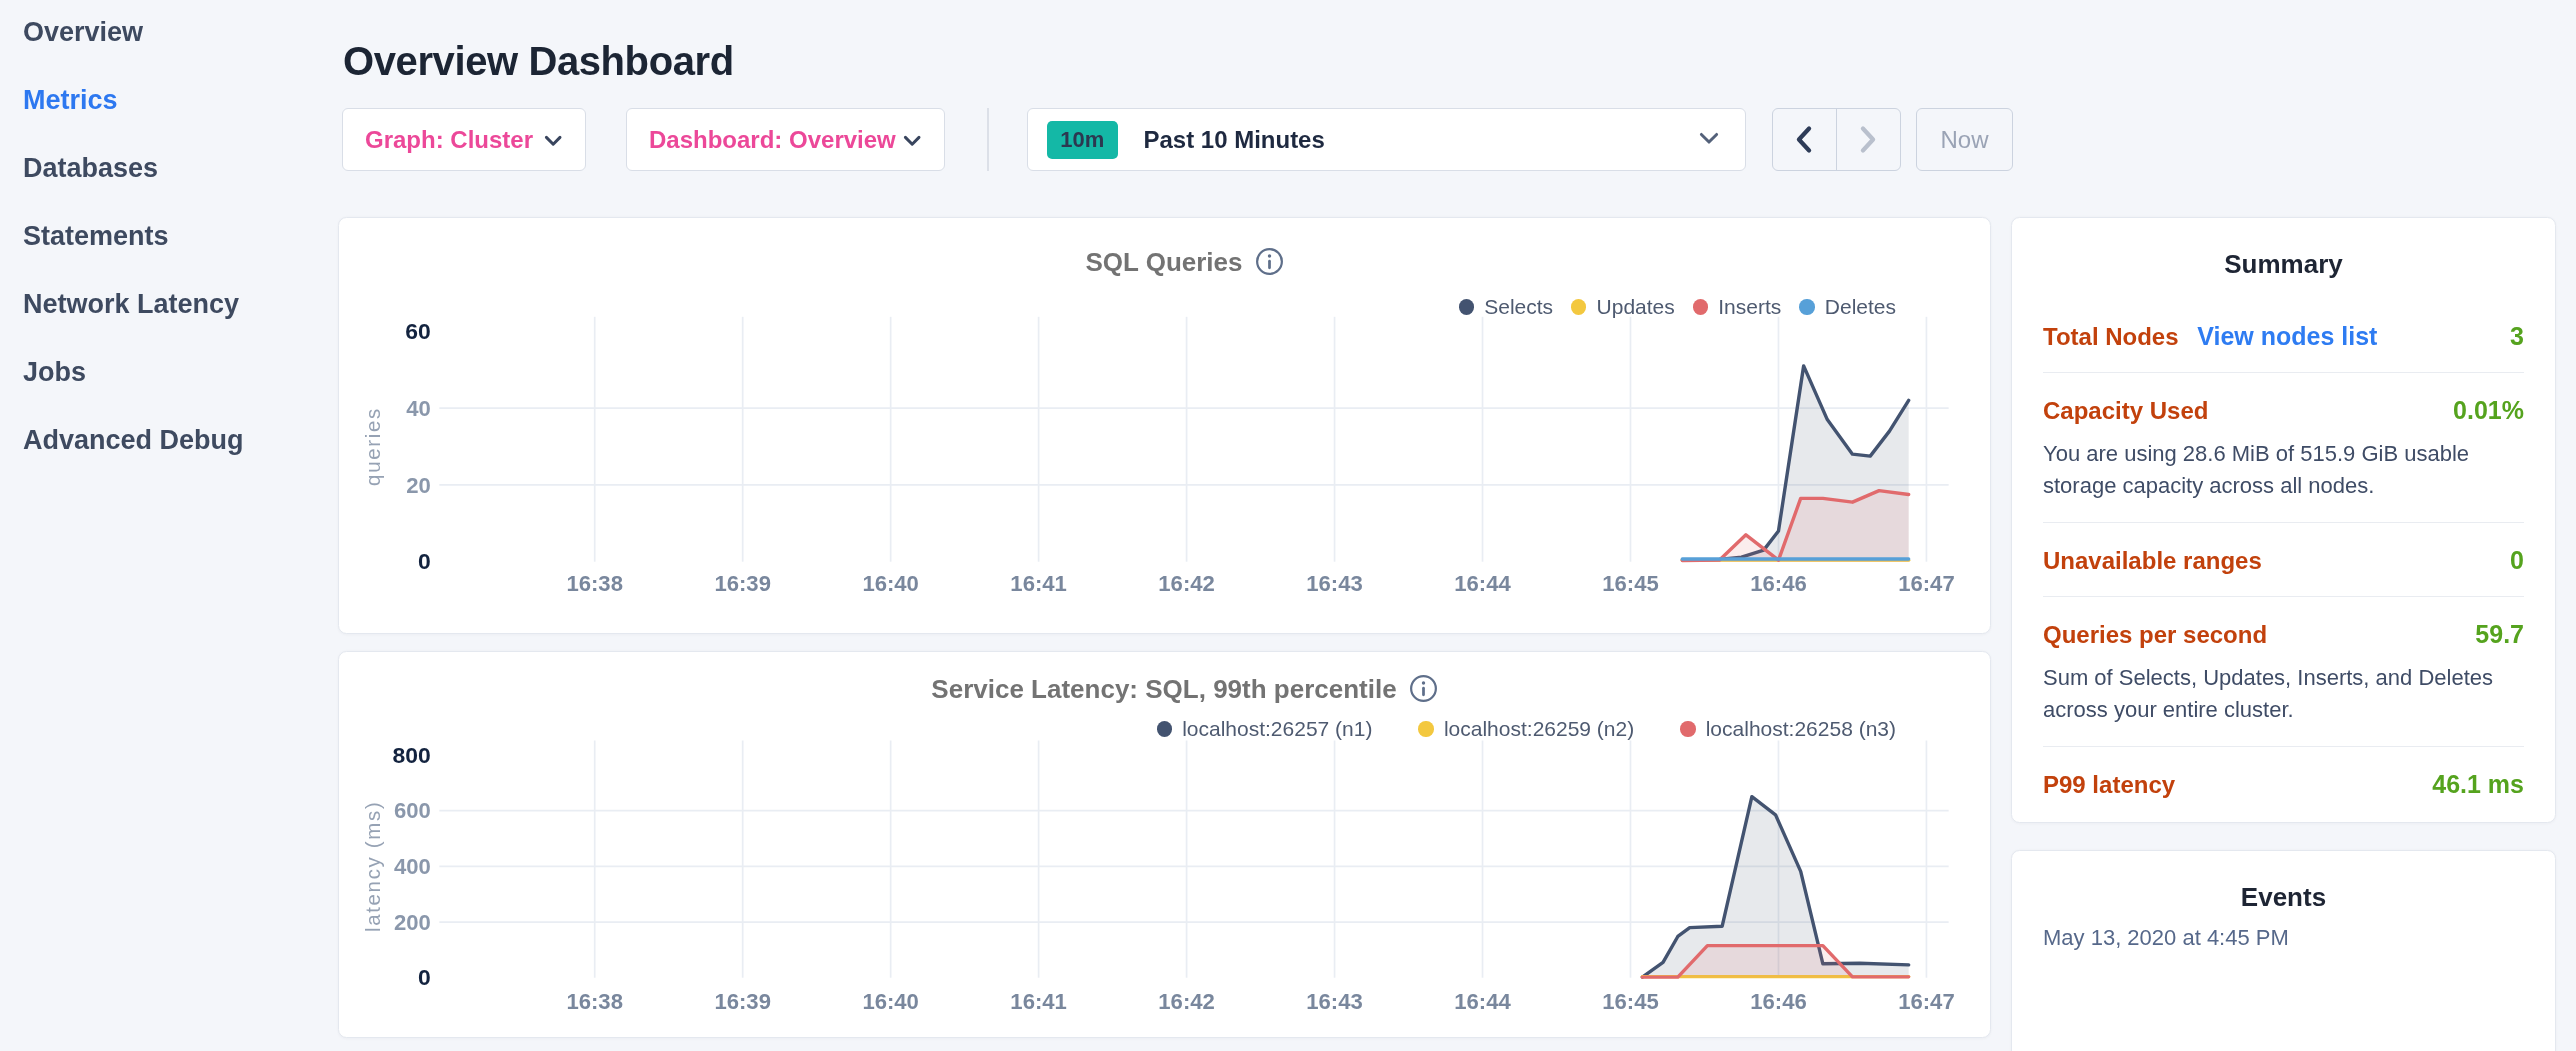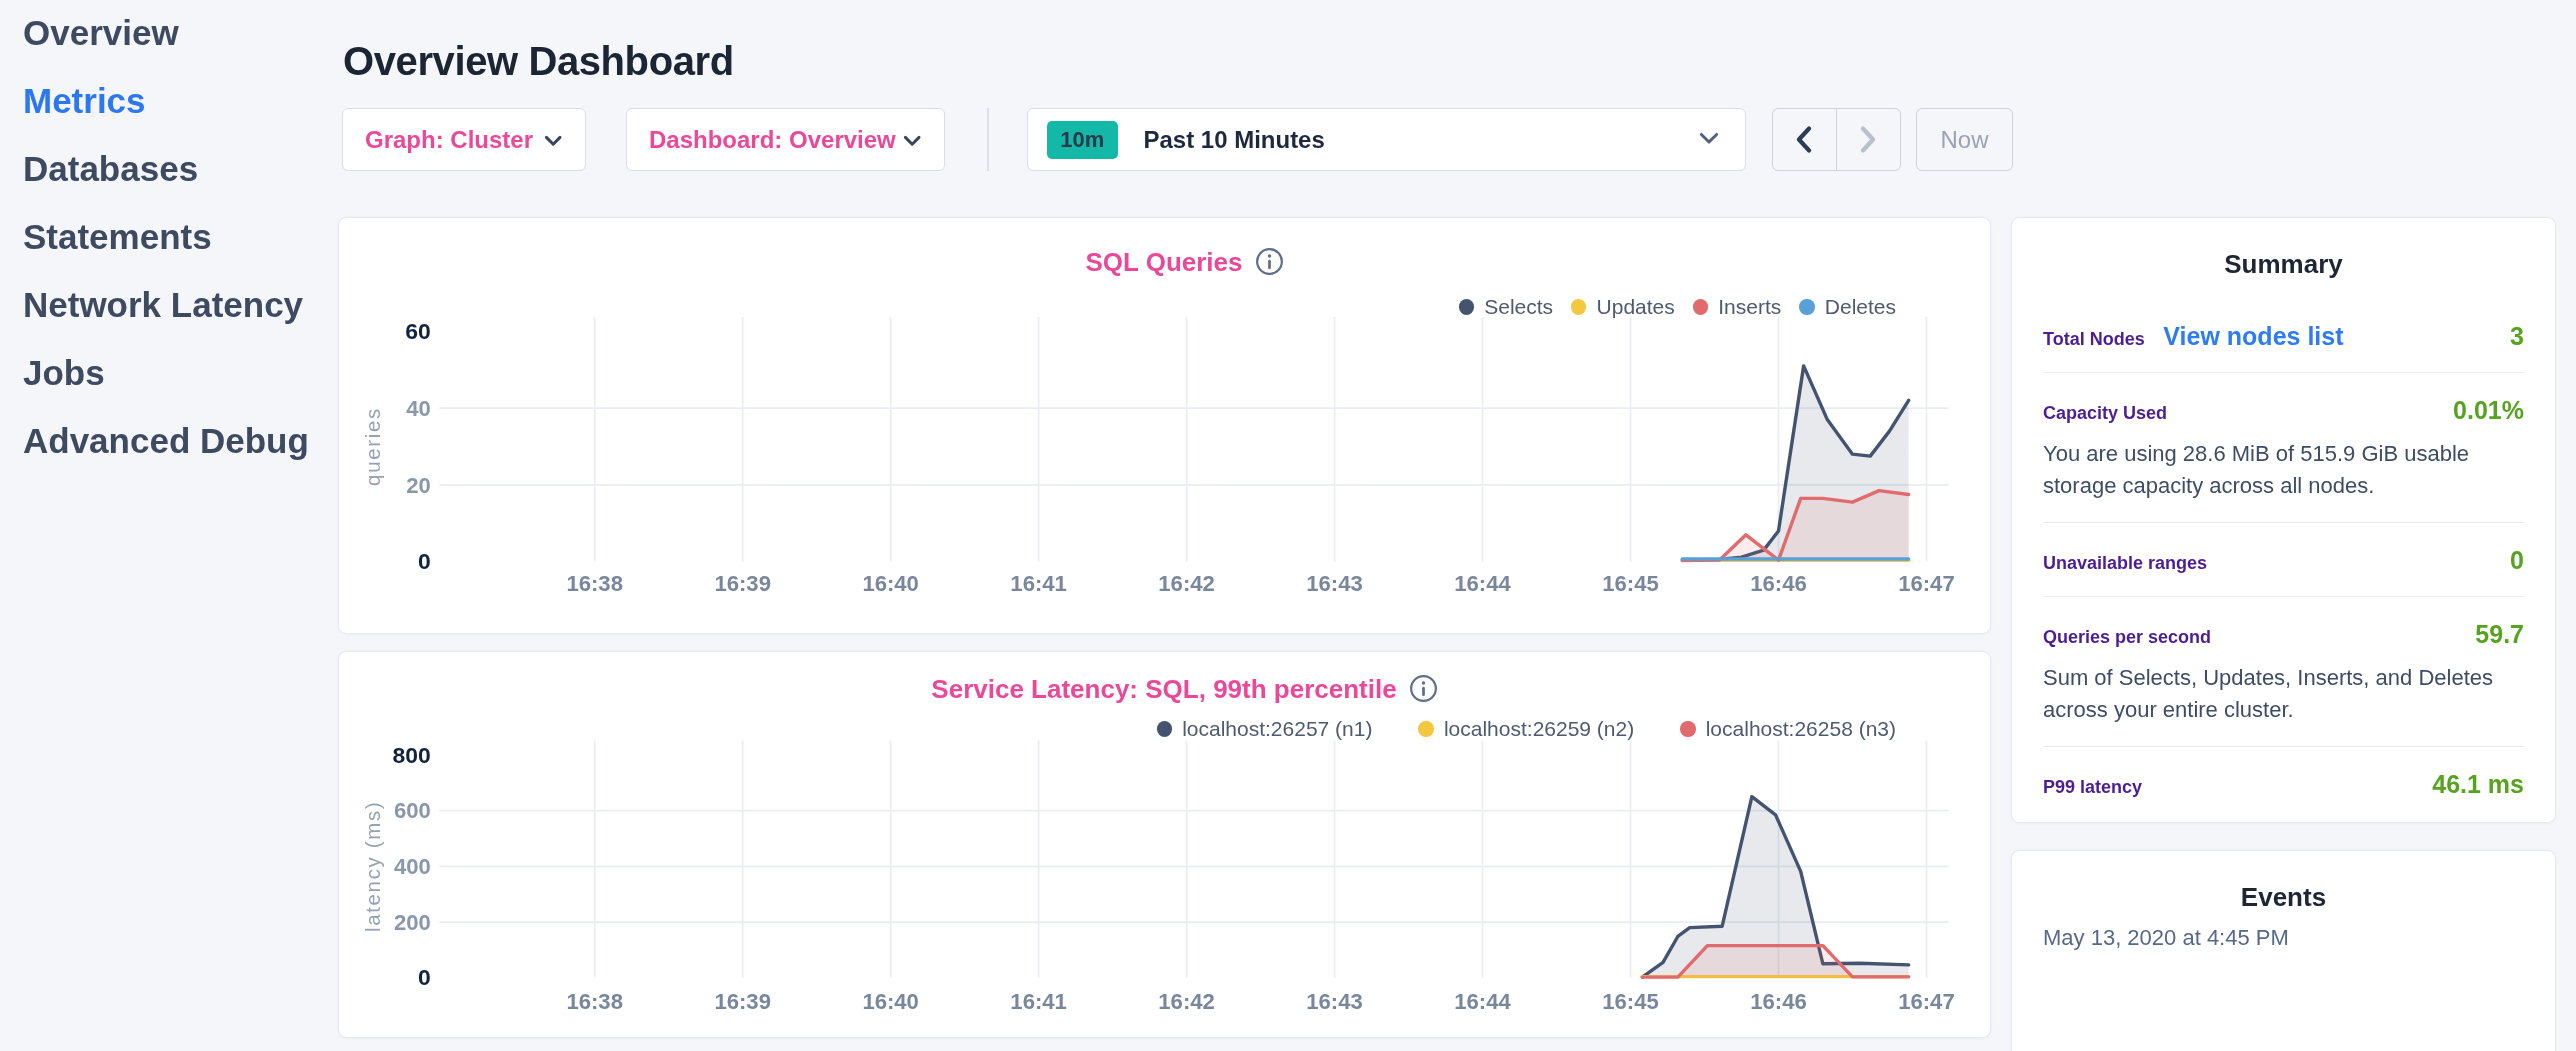--- a/index.html
+++ b/index.html
@@ -2,21 +2,21 @@
 <html style="font-size:13.6px"><head>
 <meta charset="utf-8">
 <style>
   html,body{margin:0;padding:0;background:#eef1f6;}
   body{font-family:"Liberation Sans","DejaVu Sans",sans-serif;color:#2c3a52;}
   .app{position:relative;width:2576px;height:1051px;overflow:hidden;background:#f4f6fa;}
 
   
   .sidebar{position:absolute;left:0;top:0;width:340px;height:100%;}
   .sidebar ul{list-style:none;margin:0;padding:0 0 0 23px;}
-  .sidebar li{height:68px;line-height:65px;font-size:35px;font-weight:600;color:#3e4a60;cursor:pointer;white-space:nowrap;}
+  .sidebar li{height:68px;line-height:65px;font-size:27px;font-weight:600;color:#3e4a60;cursor:pointer;white-space:nowrap;}
   .sidebar li.active{color:#2d78f0;}
 
   
   .page-title{position:absolute;left:343px;top:12px;font-size:40px;font-weight:700;color:#1c2534;letter-spacing:-0.4px;}
 
   
   .controls{position:absolute;left:342px;top:108px;height:63px;width:2228px;}
   .ctl{position:absolute;top:0;height:63px;box-sizing:border-box;background:#fff;border:1.7px solid #d9dee7;border-radius:6px;display:flex;align-items:center;cursor:pointer;}
   .dd{padding:0 22px;font-size:24px;font-weight:700;color:#ec4899;justify-content:space-between;}
   #dd-graph{left:0;width:244px;}
@@ -32,42 +32,42 @@
   .now{left:1574px;width:97px;justify-content:center;font-size:24px;font-weight:400;color:#9aa3b5;background:transparent;border:1.7px solid #ccd3df;}
 
   
   .card{position:absolute;background:#fff;border:1.7px solid #e4e8ef;border-radius:8.5px;box-sizing:border-box;box-shadow:0 0.9px 2.6px rgba(40,50,70,0.04);}
   #chart1{left:338px;top:217px;width:1653px;height:417px;}
   #chart2{left:338px;top:651px;width:1653px;height:387px;}
   #summary{left:2011px;top:217px;width:545px;height:606px;}
   #events{left:2011px;top:850px;width:545px;height:247px;}
 
   
-  .chart-title{position:absolute;left:0;right:0;text-align:center;font-size:26px;font-weight:700;color:#ec4899;padding-left:40px;}
+  .chart-title{position:absolute;left:0;right:0;text-align:center;font-size:26px;font-weight:700;color:#737373;padding-left:40px;}
   #chart1 .chart-title{top:29px;}
   #chart2 .chart-title{top:22px;}
   .info-icon{display:inline-block;margin-left:12px;vertical-align:-5.1px;cursor:pointer;}
   .legend{position:absolute;right:94px;display:flex;gap:46px;}
   #chart1 .legend{top:77px;gap:18px;}
   #chart2 .legend{top:65px;}
   .legend-item{display:flex;align-items:center;gap:10.2px;font-size:21px;color:#4e5a70;cursor:pointer;white-space:nowrap;}
   .ldot{width:15.3px;height:15.3px;border-radius:50%;flex:none;}
   svg.plot{position:absolute;left:0;top:0;}
   .xtick{font-size:26px;font-weight:600;fill:#79879d;}
   .ytick{font-size:26px;font-weight:600;fill:#8a97ab;}
   .ytick.edge{font-weight:800;fill:#13233f;font-size:27px;}
   .axlabel{font-size:24px;fill:#96a2b4;letter-spacing:2px;}
 
   
   .panel-title{text-align:center;font-size:26px;font-weight:700;color:#1e2534;margin:31px 0 5.1px;}
   .sum-rows{margin:18.7px 31px 0;}
   .sum-row{padding:23px 0 21px;border-bottom:1.7px solid #e9ecf1;}
   .sum-row:last-child{border-bottom:none;}
   .sum-head{display:flex;align-items:baseline;}
-  .sum-label{font-size:18px;font-weight:700;color:#4c1d95;}
+  .sum-label{font-size:24px;font-weight:700;color:#c2410c;}
   .sum-link{font-size:25px;font-weight:700;color:#2e7cf2;margin-left:18.7px;cursor:pointer;}
   .sum-value{margin-left:auto;font-size:25px;font-weight:700;color:#55a31e;white-space:nowrap;}
   .sum-desc{margin-top:13.6px;font-size:22px;color:#3f4c66;line-height:1.42;}
 
   
   .events-body{margin:0 31px;}
   .event-msg{font-size:24px;color:#2e3b56;line-height:1.55;margin-top:25.5px;}
   .event-time{font-size:22px;color:#56688a;margin-top:12px;}
 </style>
 </head>

